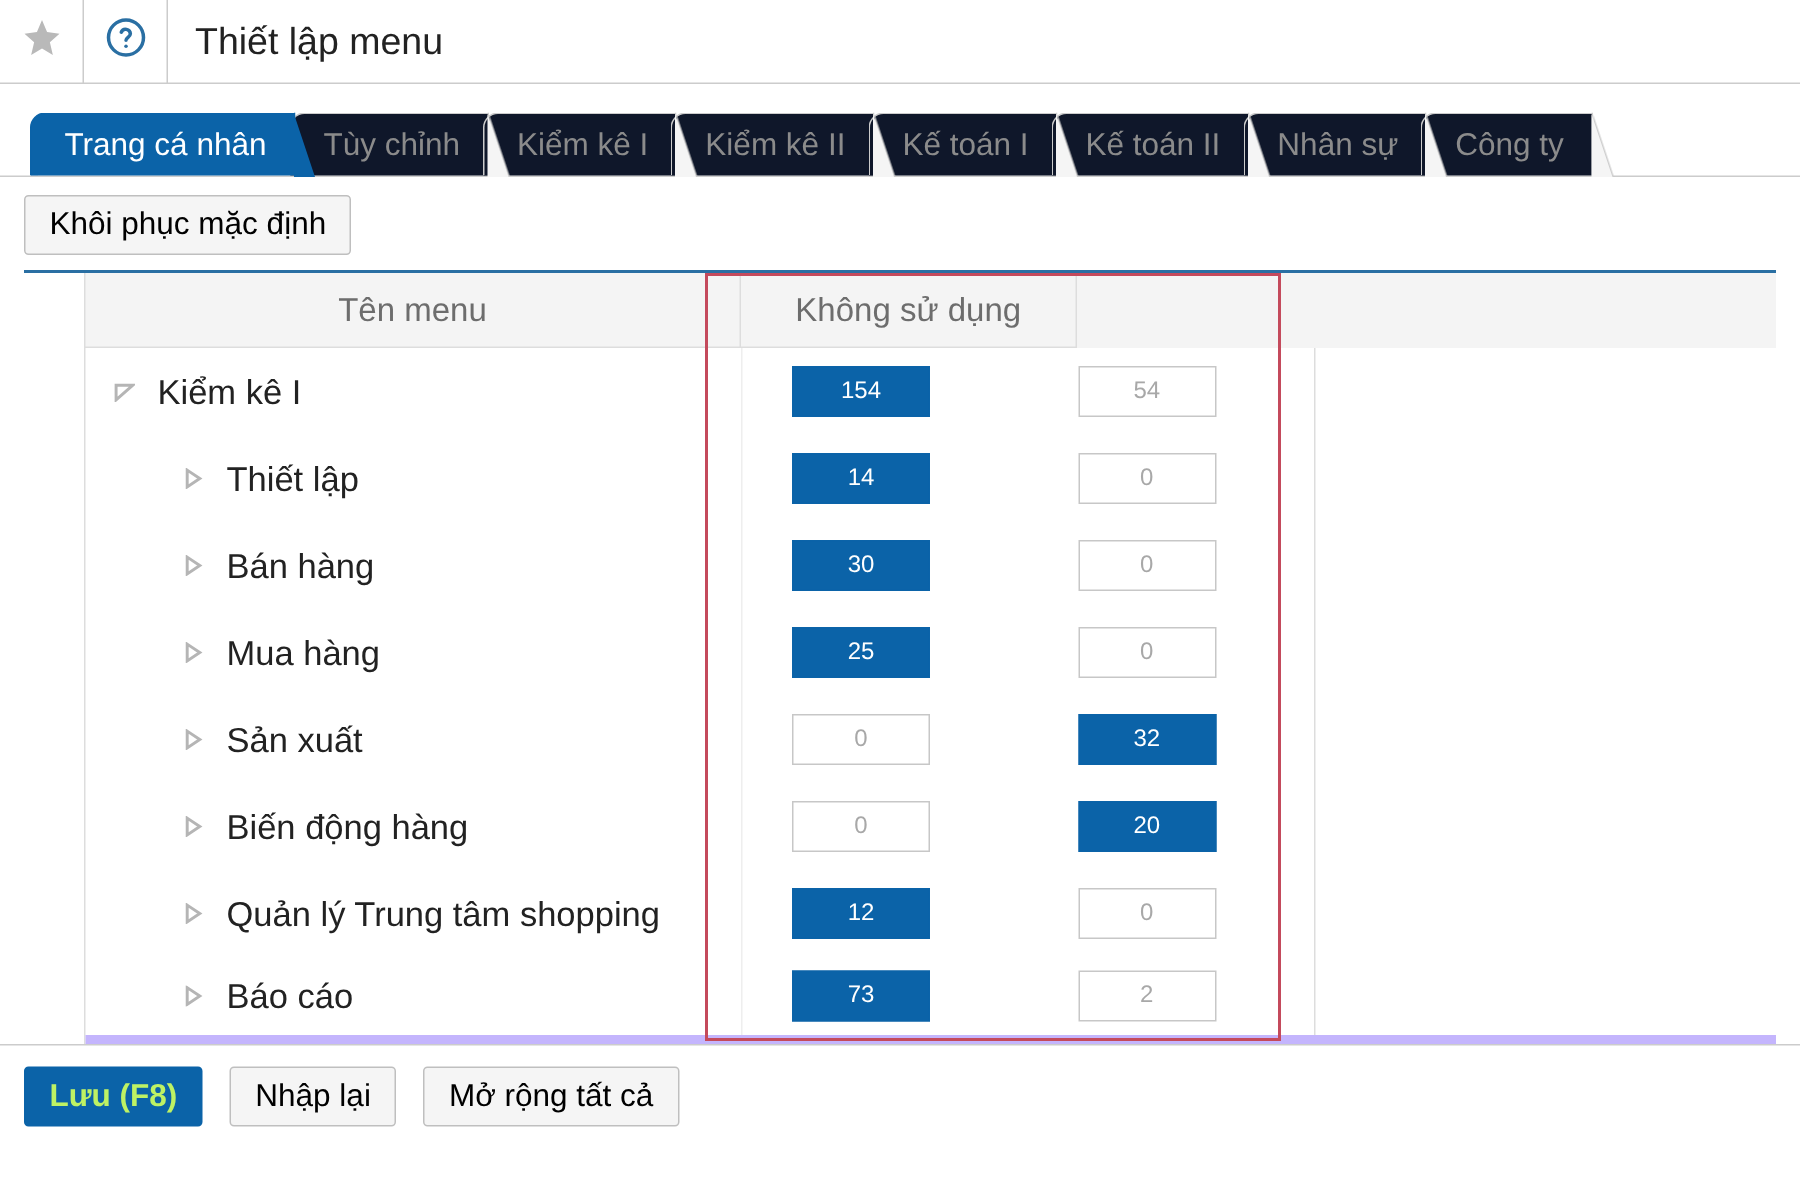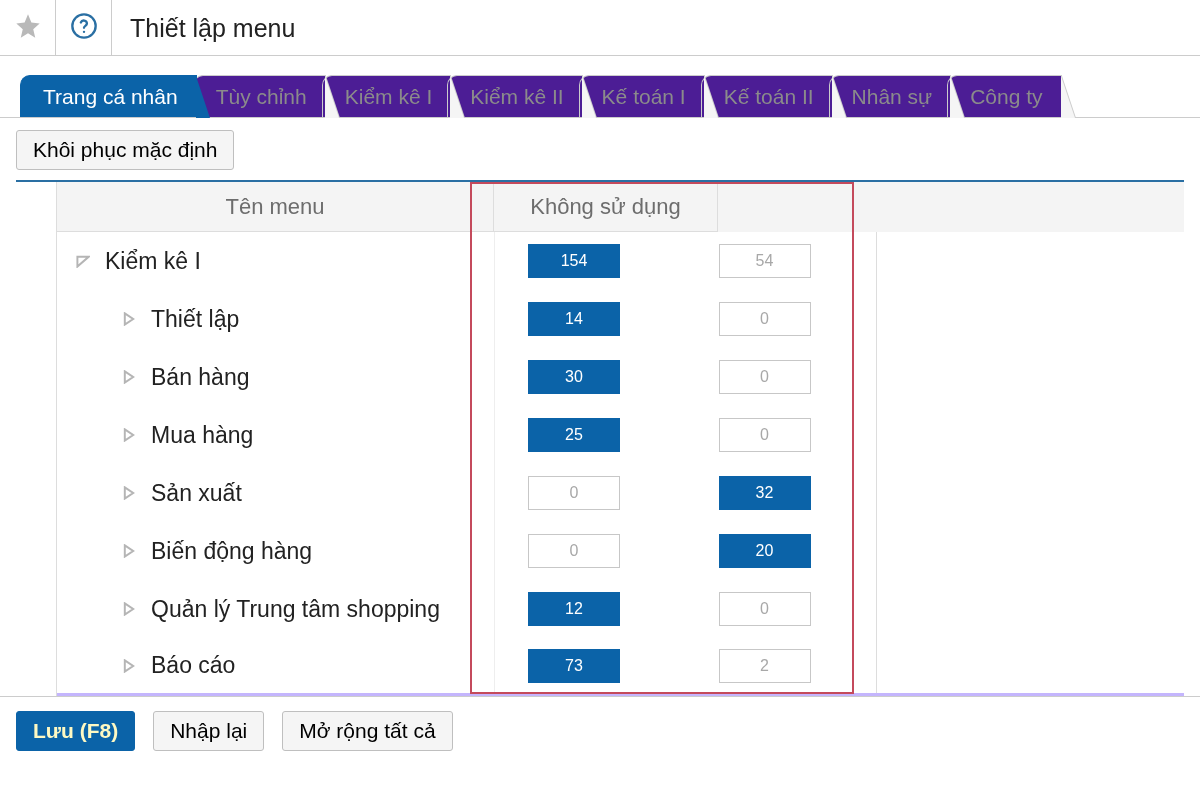--- a/index.html
+++ b/index.html
@@ -46,21 +46,21 @@
     align-items: flex-end;
   }
   .tab {
     position: relative;
     height: 42px;
     display: flex;
     align-items: center;
     padding: 0 18px 0 22px;
     font-size: 21px;
     color: #8b8b8b;
-    background: #4c1d95;
+    background: #0f172a;
     border: 1px solid #ccc;
     border-bottom: none;
     border-top-left-radius: 10px;
     margin-right: -4px;
     cursor: pointer;
   }
   .tab::after {
     content: "";
     position: absolute;
     right: -14px;
@@ -91,21 +91,21 @@
     height: 40px;
     padding: 0 16px;
     font-size: 21px;
     background: #f5f5f5;
     border: 1px solid #bfbfbf;
     border-radius: 3px;
     cursor: pointer;
   }
   .btn.primary {
     background: #0b63a8;
-    color: #fef9c3;
+    color: #bef264;
     border-color: #0b63a8;
     font-weight: 600;
   }
   .table {
     margin: 0 16px;
     border-top: 2px solid #2a6fa3;
     padding-left: 40px;
   }
   .thead {
     display: flex;
@@ -183,21 +183,21 @@
     color: #fff;
     font-weight: 400;
   }
   .footer {
     border-top: 1px solid #ccc;
     padding: 14px 16px;
     display: flex;
     gap: 18px;
   }
   .cell.col-nouse { border-right: 1px solid #ddd; }
-  .tbody .row:last-child { border-bottom: 3px solid #c4b5fd; }
+  .tbody .row:last-child { border-bottom: 6px solid #c4b5fd; }
   .thead .th.col-name { border-left: 1px solid #ddd; }
 </style>
 </head>
 <body>
 
 <div class="header">
   <div class="header-cell star-cell">
     <span class="star-icon">
       <svg viewBox="0 0 24 24">
           <path d="M12 2l2.9 6.9L22 9.8l-5.5 4.9L18.2 22 12 18.3 5.8 22l1.7-7.3L2 9.8l7.1-.9L12 2z"></path>

